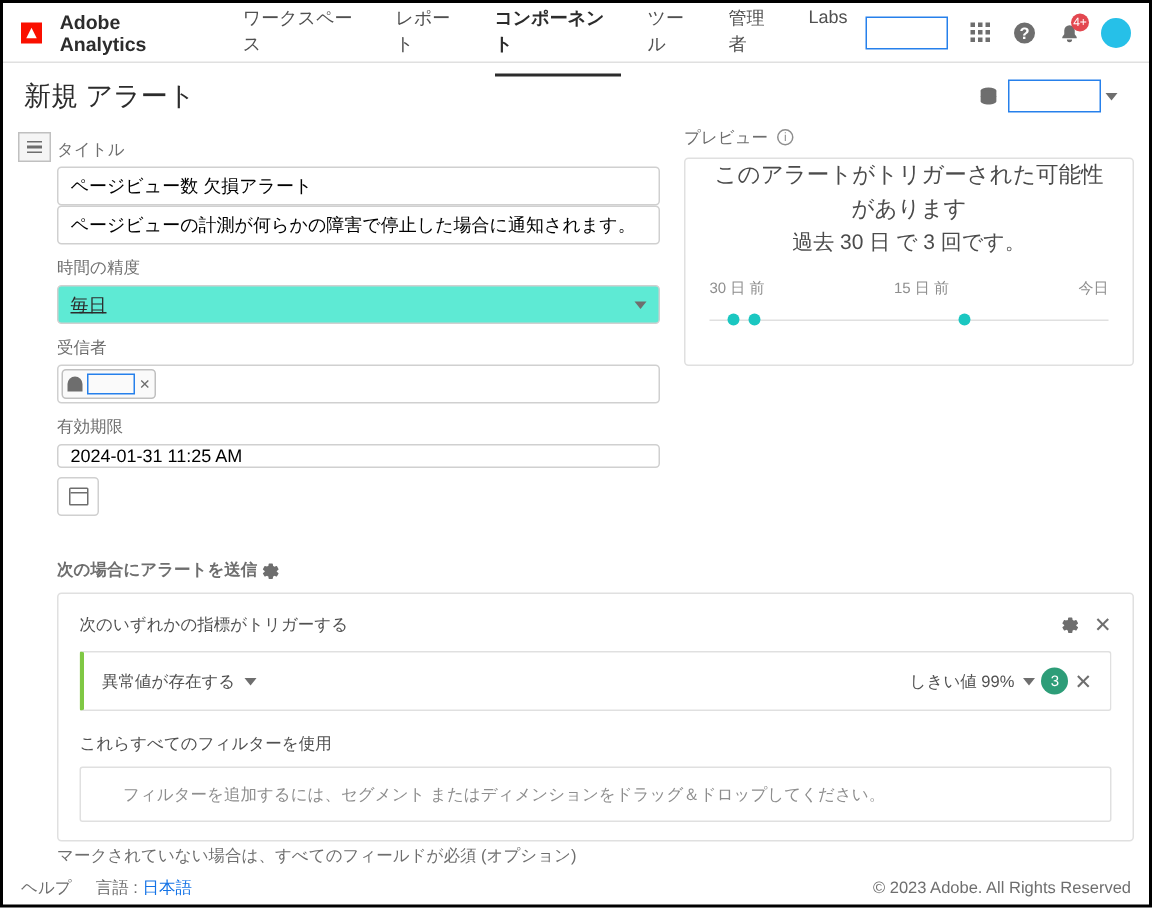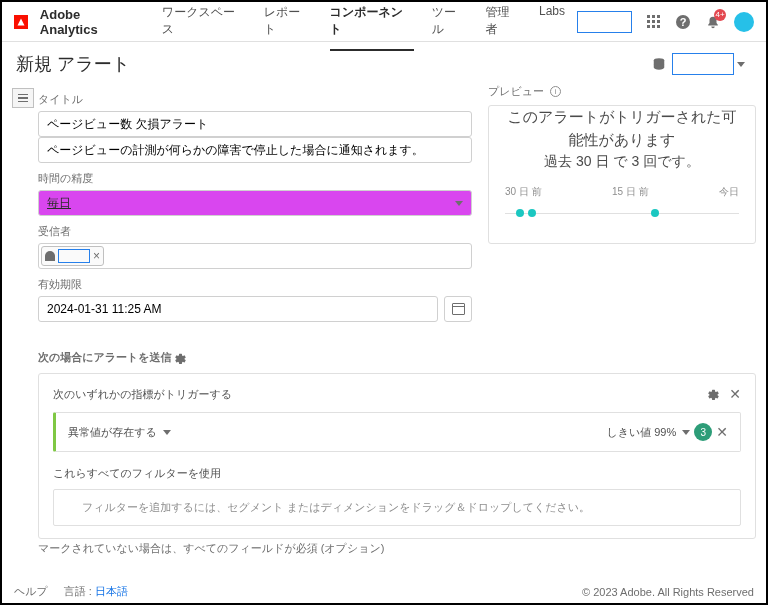--- a/index.html
+++ b/index.html
@@ -167,21 +167,21 @@
     .rail-btn .bars span { width: 10px; height: 1.5px; background: #6e6e6e; }
     .main {
       flex: 1;
       display: flex;
       gap: 16px;
     }
     .left-col {
       flex: 1;
     }
     .right-col {
-      width: 268px;
+      width: 300px;
     }
     .form-label {
       font-size: 11px;
       color: #6e6e6e;
       margin-bottom: 4px;
       margin-top: 8px;
     }
     .form-input {
       width: 100%;
       height: 26px;
@@ -194,21 +194,21 @@
     .form-select {
       width: 100%;
       height: 26px;
       border: 1px solid #d0d0d0;
       border-radius: 3px;
       padding: 0 8px;
       font-size: 12px;
       display: flex;
       align-items: center;
       justify-content: space-between;
-      background: #d946ef;
+      background: #5eead4;
       text-decoration: underline;
     }
     .chevron-down {
       border-left: 4px solid transparent;
       border-right: 4px solid transparent;
       border-top: 5px solid #6e6e6e;
     }
     .recipient-box {
       height: 26px;
       border: 1px solid #d0d0d0;
@@ -242,20 +242,21 @@
     }
     .tag-x {
       font-size: 12px;
       color: #6e6e6e;
       cursor: pointer;
       line-height: 1;
     }
     .date-row {
       display: flex;
       gap: 6px;
+      flex-direction: column;
     }
     .date-input {
       flex: 1;
     }
     .calendar-btn {
       width: 28px;
       height: 26px;
       border: 1px solid #d0d0d0;
       border-radius: 3px;
       display: flex;

